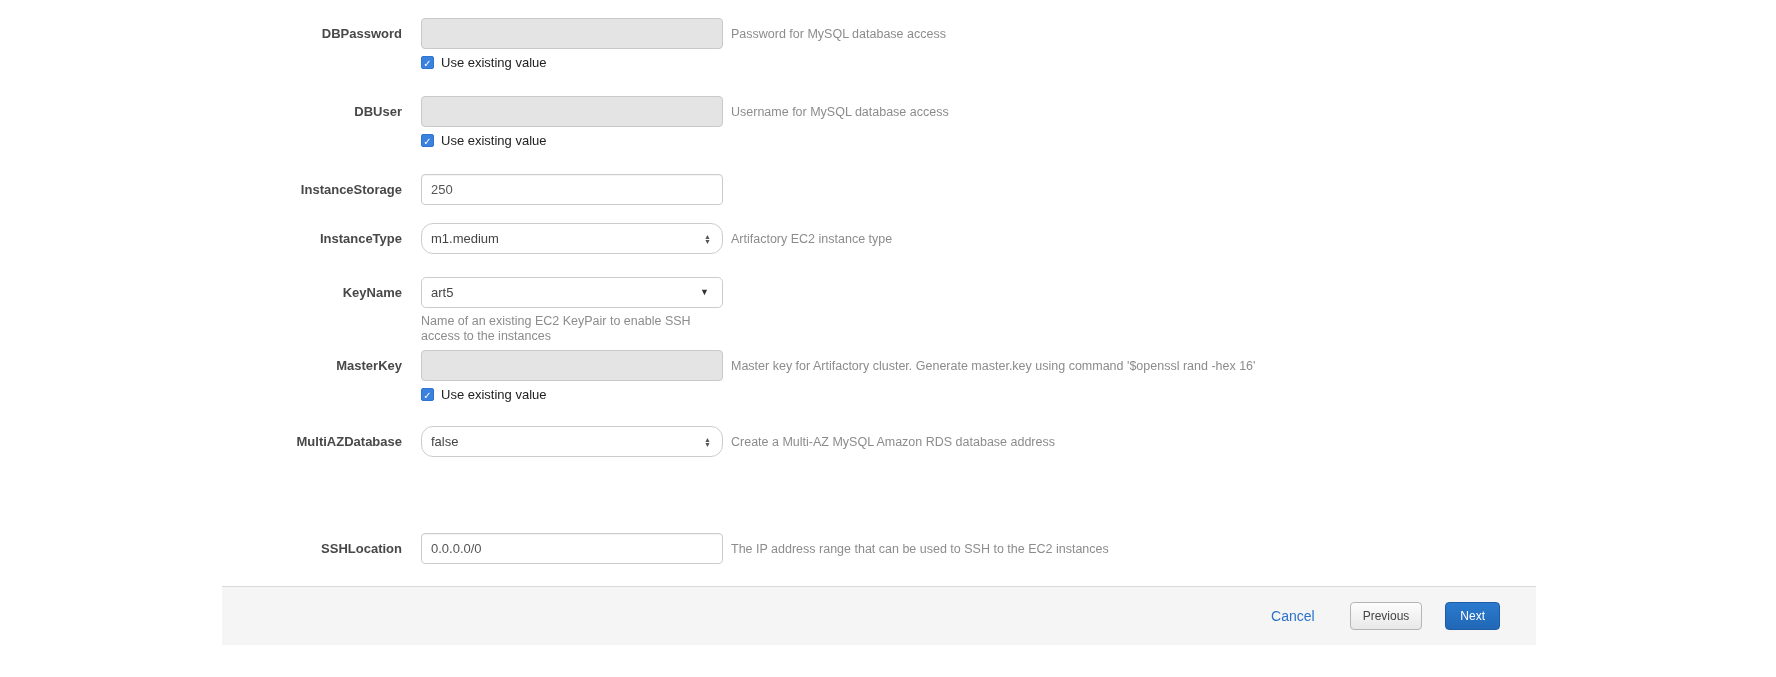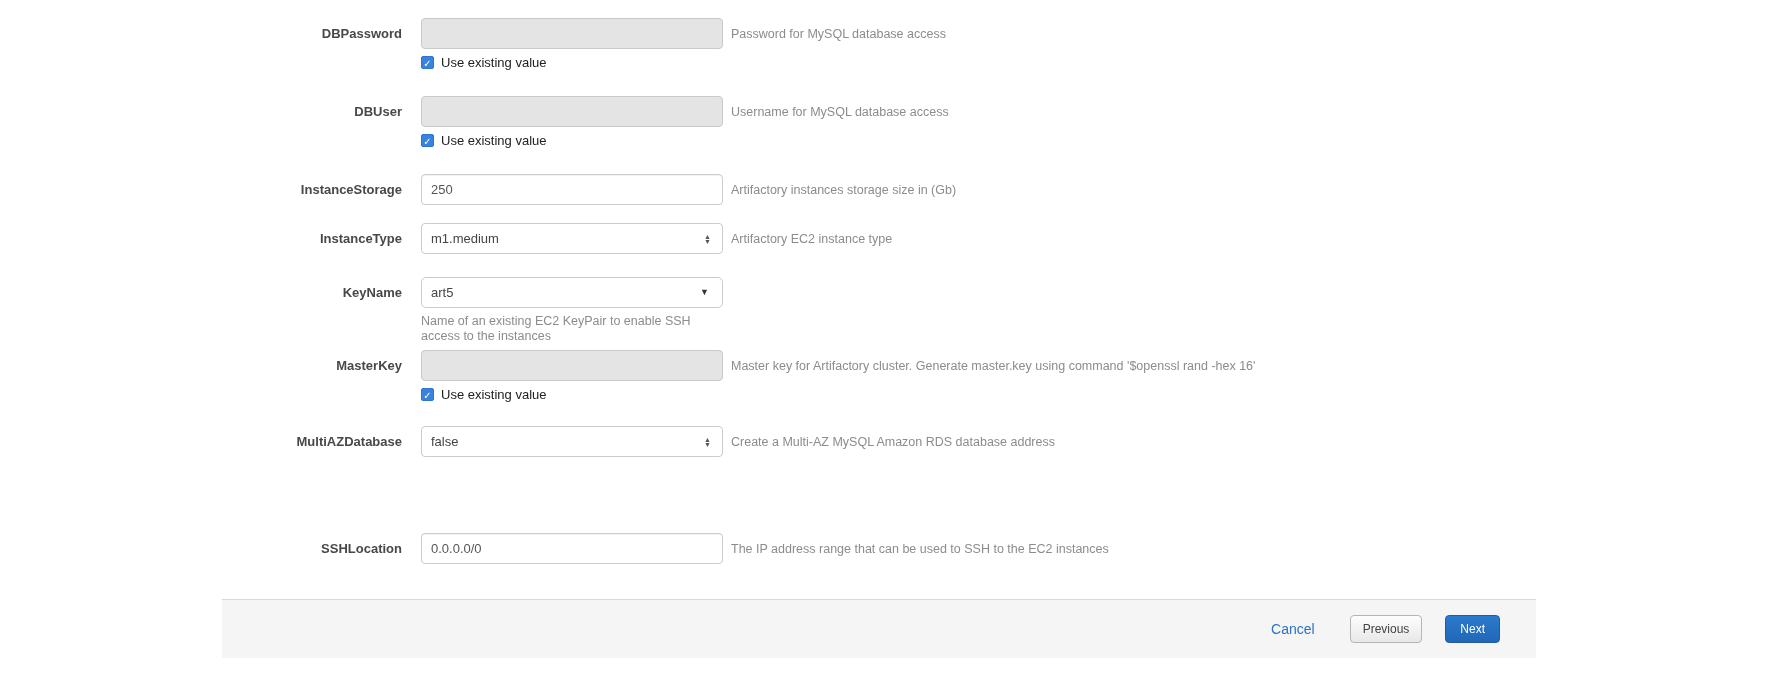--- a/index.html
+++ b/index.html
@@ -20,21 +20,21 @@
   .tinput{
     box-sizing:border-box;width:302px;height:31px;
     border:1px solid #ccc;border-radius:4px;background:#fff;
     font-family:"Liberation Sans","DejaVu Sans",sans-serif;
     font-size:13px;color:#555;padding:0 9px;outline:none;
     box-shadow:inset 0 1px 1px rgba(0,0,0,0.05);
   }
   .tinput:disabled{background:#e4e4e4;border-color:#c9c9c9;box-shadow:none;}
   .selectbox{
     box-sizing:border-box;width:302px;height:31px;
-    border:1px solid #ccc;border-radius:4px;background:#fff;
+    border:1px solid #ccc;border-radius:12px;background:#fff;
     display:flex;align-items:center;justify-content:space-between;
     padding:0 9px;font-size:13px;color:#444;cursor:default;
   }
   .selectbox.keyname{border-radius:5px;}
   .stepper{display:flex;flex-direction:column;align-items:center;color:#555;margin-right:2px;}
   .stepper span{font-size:7px;line-height:5px;}
   .chev{font-size:9px;color:#333;margin-right:4px;line-height:9px;}
   .cbrow{display:flex;align-items:center;margin-top:6px;}
   .cb{
     width:13px;height:13px;border-radius:2px;flex:0 0 13px;
@@ -42,21 +42,21 @@
     color:#fff;font-size:10px;line-height:13px;text-align:center;
     box-sizing:border-box;cursor:pointer;
   }
   .cblabel{margin-left:7px;font-size:13px;color:#222;}
   .helper{margin-top:6px;font-size:12.5px;color:#8c8c8c;line-height:15px;}
   .desc{
     margin-left:8px;padding-top:9px;font-size:12.5px;color:#8c8c8c;
     line-height:15px;flex:1 1 auto;
   }
   .footer{
-    position:absolute;left:222px;right:0;top:599px;height:59px;
+    position:absolute;left:222px;right:0;top:586px;height:59px;
     background:#f5f5f5;border-top:1px solid #d9d9d9;
     display:flex;align-items:center;justify-content:flex-end;
     padding-right:36px;box-sizing:border-box;
   }
   .cancel-link{
     color:var(--color-link,#2a72c8);font-size:14px;text-decoration:none;
     margin-right:20px;cursor:pointer;
   }
   .btn{
     font-family:"Liberation Sans","DejaVu Sans",sans-serif;
@@ -98,21 +98,20 @@
       </div>
     </div>
     <div class="desc">Username for MySQL database access</div>
   </div>
 
   <div class="field-row" style="top:174px">
     <div class="flabel">InstanceStorage</div>
     <div class="ctrl">
       <input class="tinput" value="250" style="">
     </div>
-    <div class="desc">Artifactory instances storage size in (Gb)</div>
   </div>
 
   <div class="field-row" style="top:223px">
     <div class="flabel">InstanceType</div>
     <div class="ctrl">
       <div class="selectbox">
         <span>m1.medium</span>
         <span class="stepper">
           <span>▲</span>
             <span>▼</span>

